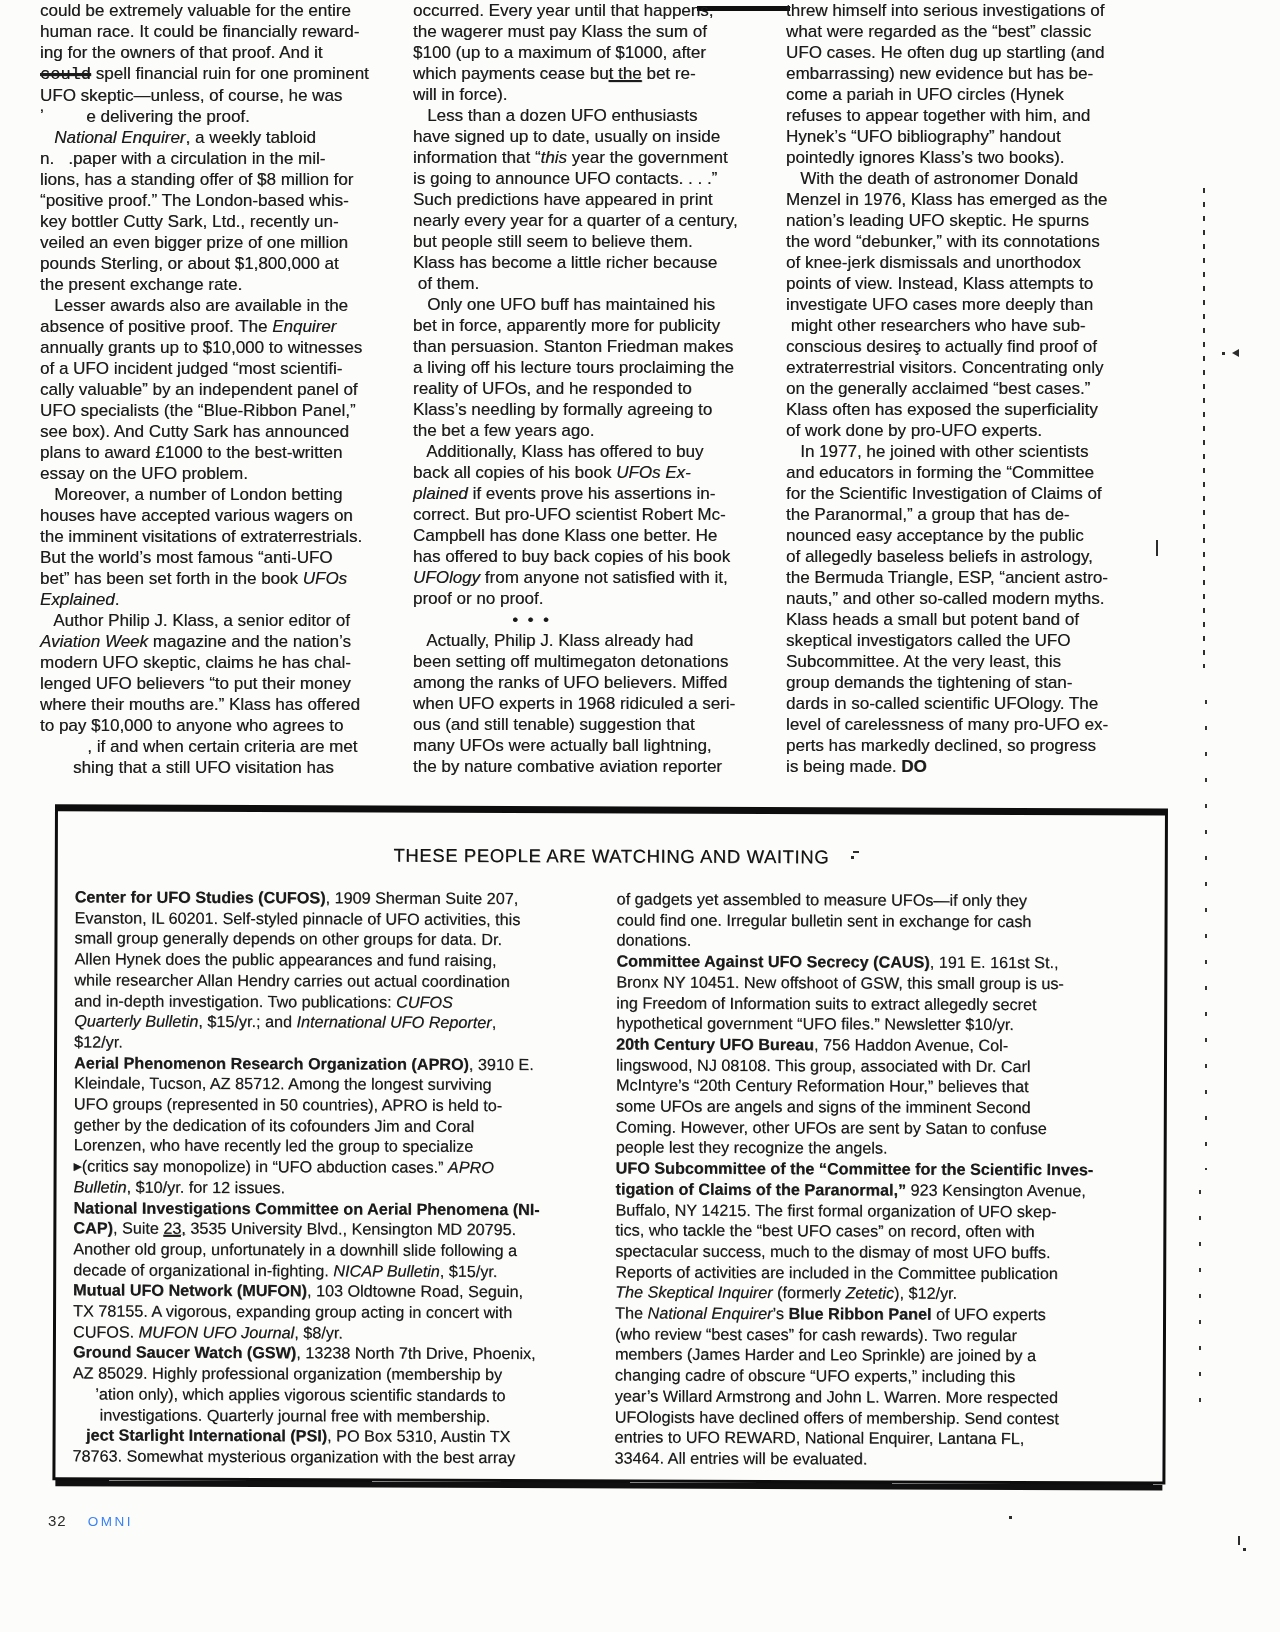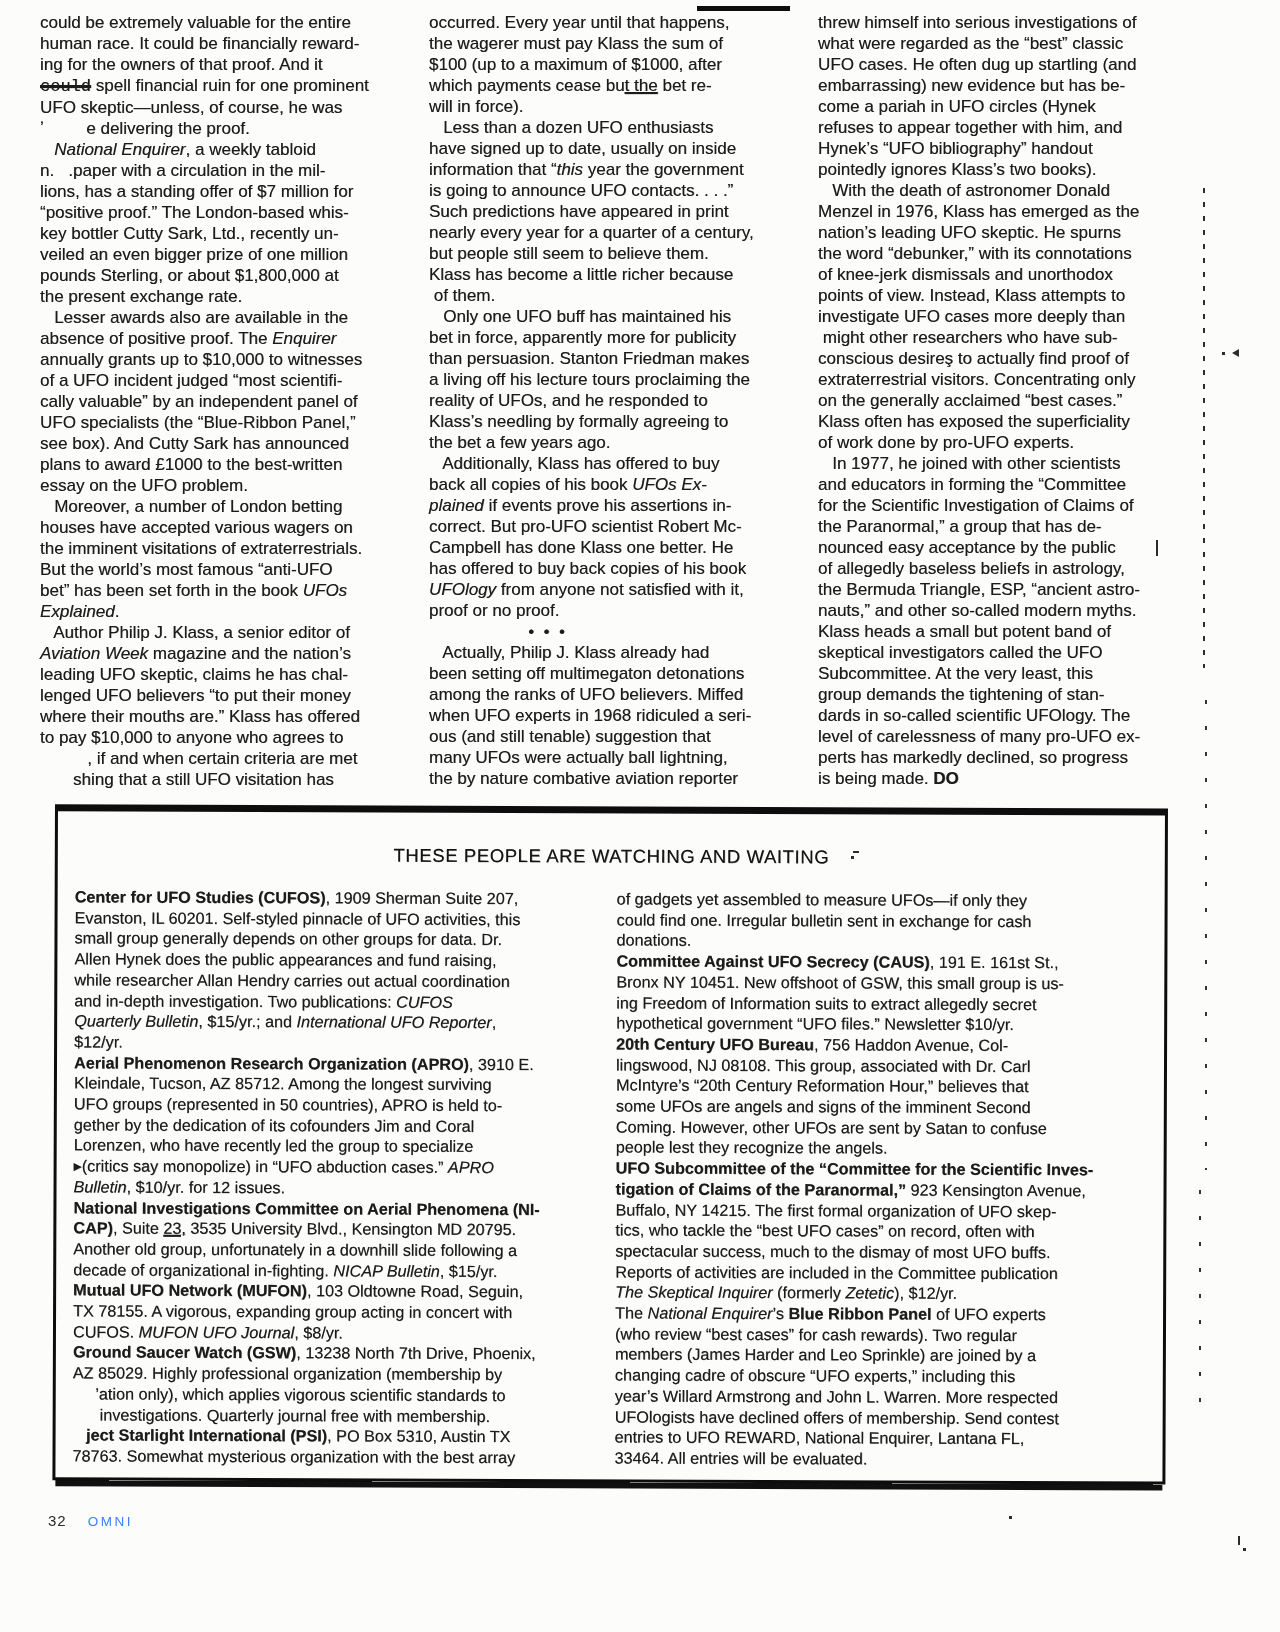--- a/index.html
+++ b/index.html
@@ -3,21 +3,21 @@
 <meta charset="utf-8">
 <style>
   html,body{margin:0;padding:0;}
   body{
     width:1280px;height:1632px;position:relative;overflow:hidden;
     background:#fcfcfa;color:#1b1b1b;
     font-family:"Liberation Sans",sans-serif;
   }
   .page{position:absolute;inset:0;}
   
-  .article{position:absolute;left:40px;top:12px;display:flex;gap:25px;}
+  .article{position:absolute;left:40px;top:0;display:flex;gap:9px;}
   .col{width:364px;font-size:17px;line-height:21px;}
   .tline{white-space:pre;overflow:visible;
          text-shadow:0.35px 0.25px 0 rgba(15,15,15,0.55);}
   .st-i{font-style:italic;}
   .st-b{font-weight:bold;}
   .st-u{text-decoration:underline;text-decoration-thickness:2px;margin-top:13px;}
   .st-s{text-decoration:line-through;text-decoration-thickness:2.5px;font-family:Liberation Mono, monospace;}
   
   .sidebar-box{
     position:absolute;left:55px;top:806px;width:1113px;height:676px;
@@ -63,21 +63,21 @@
   <main class="article">
     <div class="col">
         <div class="tline"><span>could be extremely valuable for the entire</span></div>
         <div class="tline"><span>human race. It could be financially reward-</span></div>
         <div class="tline"><span>ing for the owners of that proof. And it</span></div>
         <div class="tline"><span class="st-s">could</span><span> spell financial ruin for one prominent</span></div>
         <div class="tline"><span>UFO skeptic—unless, of course, he was</span></div>
         <div class="tline"><span>ʼ         e delivering the proof.</span></div>
         <div class="tline"><span>   </span><span class="st-i">National Enquirer</span><span>, a weekly tabloid</span></div>
         <div class="tline"><span>n.   .paper with a circulation in the mil-</span></div>
-        <div class="tline"><span>lions, has a standing offer of $7 million for</span></div>
+        <div class="tline"><span>lions, has a standing offer of $8 million for</span></div>
         <div class="tline"><span>“positive proof.” The London-based whis-</span></div>
         <div class="tline"><span>key bottler Cutty Sark, Ltd., recently un-</span></div>
         <div class="tline"><span>veiled an even bigger prize of one million</span></div>
         <div class="tline"><span>pounds Sterling, or about $1,800,000 at</span></div>
         <div class="tline"><span>the present exchange rate.</span></div>
         <div class="tline"><span>   Lesser awards also are available in the</span></div>
         <div class="tline"><span>absence of positive proof. The </span><span class="st-i">Enquirer</span></div>
         <div class="tline"><span>annually grants up to $10,000 to witnesses</span></div>
         <div class="tline"><span>of a UFO incident judged “most scientifi-</span></div>
         <div class="tline"><span>cally valuable” by an independent panel of</span></div>
@@ -86,21 +86,21 @@
         <div class="tline"><span>plans to award £1000 to the best-written</span></div>
         <div class="tline"><span>essay on the UFO problem.</span></div>
         <div class="tline"><span>   Moreover, a number of London betting</span></div>
         <div class="tline"><span>houses have accepted various wagers on</span></div>
         <div class="tline"><span>the imminent visitations of extraterrestrials.</span></div>
         <div class="tline"><span>But the world’s most famous “anti-UFO</span></div>
         <div class="tline"><span>bet” has been set forth in the book </span><span class="st-i">UFOs</span></div>
         <div class="tline"><span class="st-i">Explained</span><span>.</span></div>
         <div class="tline"><span>   Author Philip J. Klass, a senior editor of</span></div>
         <div class="tline"><span class="st-i">Aviation Week</span><span> magazine and the nation’s</span></div>
-        <div class="tline"><span>leading UFO skeptic, claims he has chal-</span></div>
+        <div class="tline"><span>modern UFO skeptic, claims he has chal-</span></div>
         <div class="tline"><span>lenged UFO believers “to put their money</span></div>
         <div class="tline"><span>where their mouths are.” Klass has offered</span></div>
         <div class="tline"><span>to pay $10,000 to anyone who agrees to</span></div>
         <div class="tline"><span>          , if and when certain criteria are met</span></div>
         <div class="tline"><span>       shing that a still UFO visitation has</span></div>
       </div>
     <div class="col">
         <div class="tline"><span>occurred. Every year until that happens,</span></div>
         <div class="tline"><span>the wagerer must pay Klass the sum of</span></div>
         <div class="tline"><span>$100 (up to a maximum of $1000, after</span></div>

